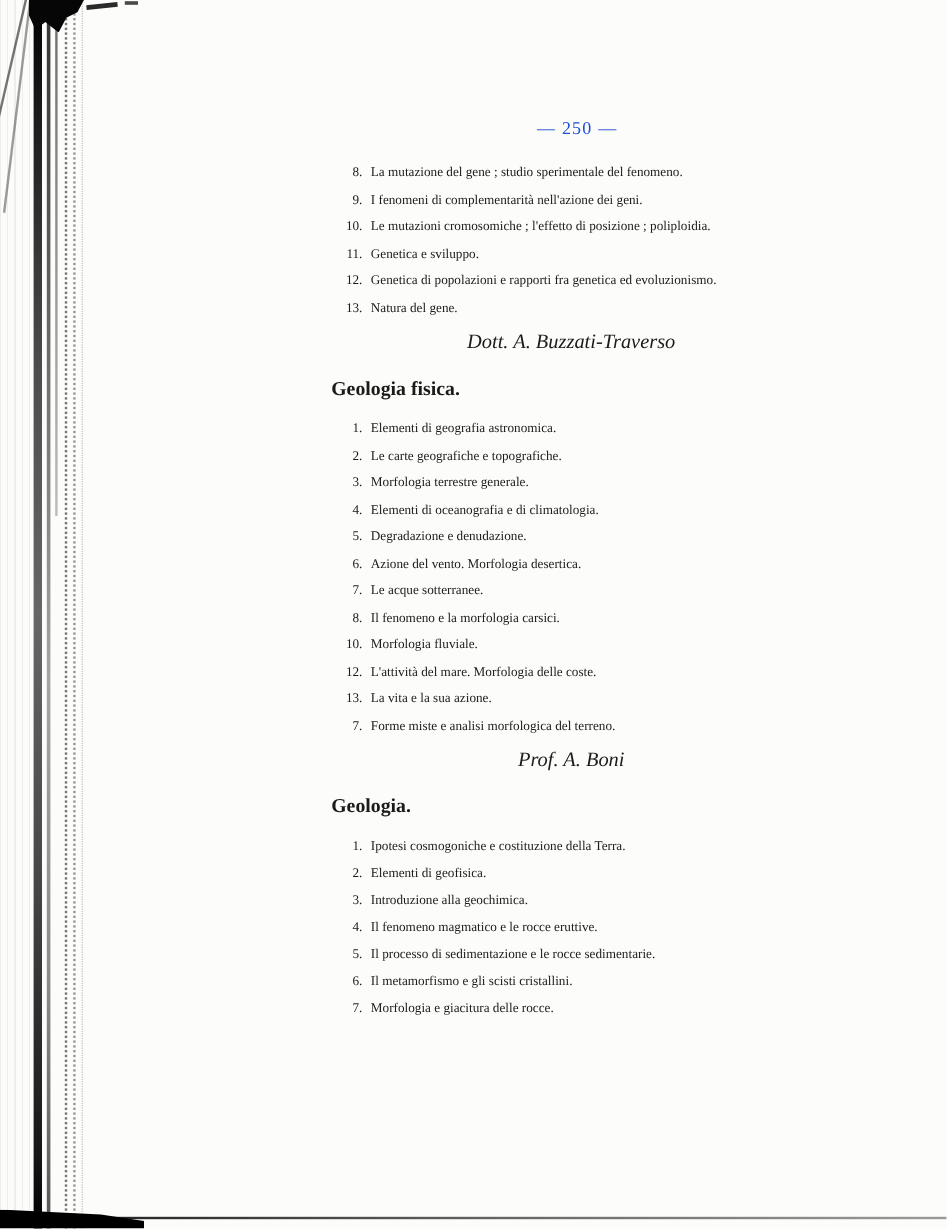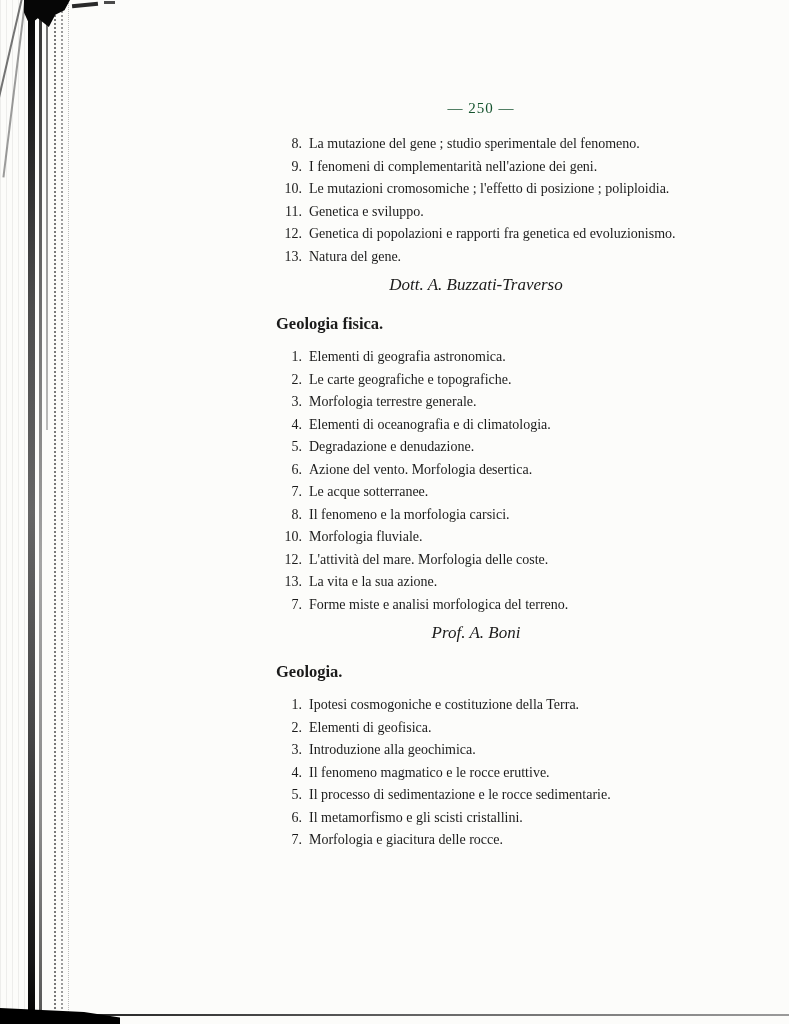--- a/index.html
+++ b/index.html
@@ -8,29 +8,29 @@
     width:789px;height:1024px;
     background:#fcfcfa;
     overflow:hidden;
     font-family:"Liberation Serif","DejaVu Serif",serif;
     color:#1b1b1b;
   }
   
   .content{position:absolute;left:250px;top:100px;width:462px;}
   .page-number{
     text-align:center;font-size:15px;letter-spacing:1px;
-    margin:0 0 16px 0;color:#14532d;
+    margin:0 0 16px 0;color:#1d4ed8;
   }
   .section{margin:0;}
   .heading{
     font-weight:bold;font-size:16.5px;line-height:22px;
     margin:18px 0 11px 0;text-indent:26px;
   }
   .item{
-    margin:0;font-size:14px;line-height:22.5px;
+    margin:0;font-size:11px;line-height:22.5px;
     text-indent:26px;text-align:justify;
   }
   .item .num{
     display:inline-block;min-width:26px;text-align:right;
     margin-right:7px;text-indent:0;
   }
   .signature{
     font-style:italic;font-size:17px;text-align:center;
     margin:7px 10px 8px 0;
   }

